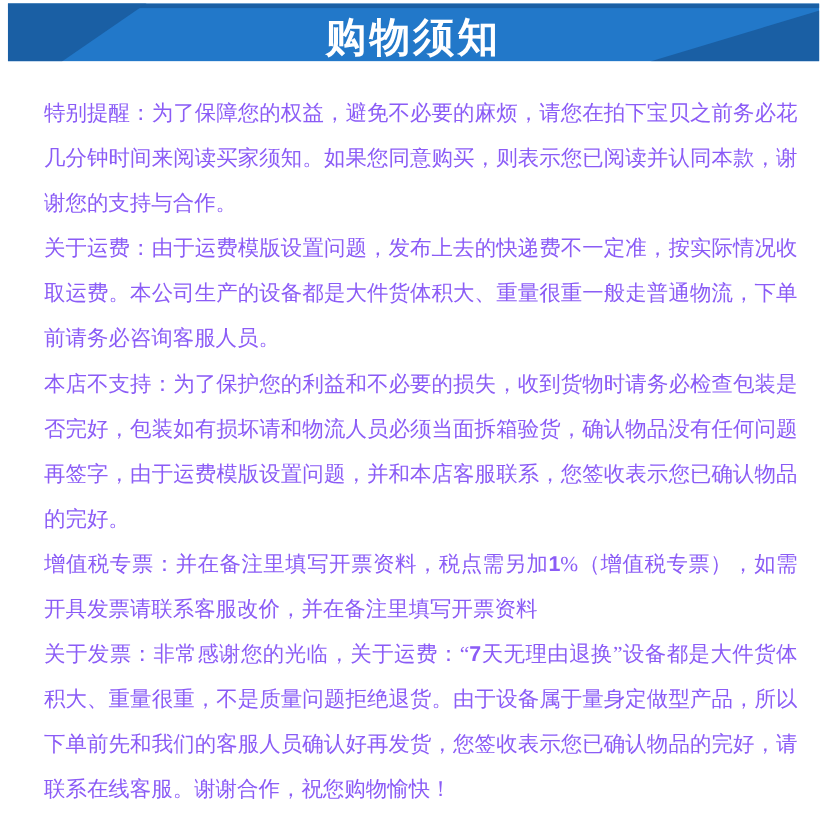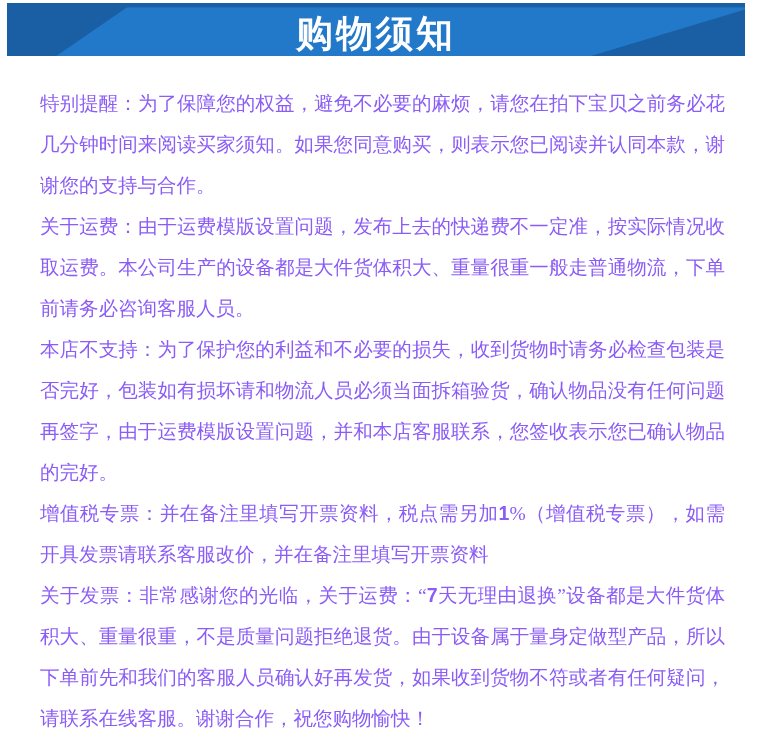--- a/index.html
+++ b/index.html
@@ -94,16 +94,16 @@
 
   <p>
     <span>本店不支持：</span><span>为了保护您的利益和不必要的损失，收到货物时请务必检查包装是否完好，包装如有损坏请和物流人员必须当面拆箱验货，确认物品没有任何问题再签字，由于运费模版设置问题，并和本店客服联系，您签收表示您已确认物品的完好。</span><span class="num-bold"></span><span></span>
   </p>
 
   <p>
     <span>增值税专票：</span><span>并在备注里填写开票资料，税点需另加</span><span class="num-bold">1</span><span>%（增值税专票），如需开具发票请联系客服改价，并在备注里填写开票资料</span>
   </p>
 
   <p>
-    <span>关于发票：</span><span>非常感谢您的光临，关于运费：“</span><span class="num-bold">7</span><span>天无理由退换”设备都是大件货体积大、重量很重，不是质量问题拒绝退货。由于设备属于量身定做型产品，所以下单前先和我们的客服人员确认好再发货，如果收到货物不符或者有任何疑问，请联系在线客服。谢谢合作，祝您购物愉快！</span>
+    <span>关于发票：</span><span>非常感谢您的光临，关于运费：“</span><span class="num-bold">7</span><span>天无理由退换”设备都是大件货体积大、重量很重，不是质量问题拒绝退货。由于设备属于量身定做型产品，所以下单前先和我们的客服人员确认好再发货，您签收表示您已确认物品的完好，请联系在线客服。谢谢合作，祝您购物愉快！</span>
   </p>
 
 </div>
 
 </body></html>

